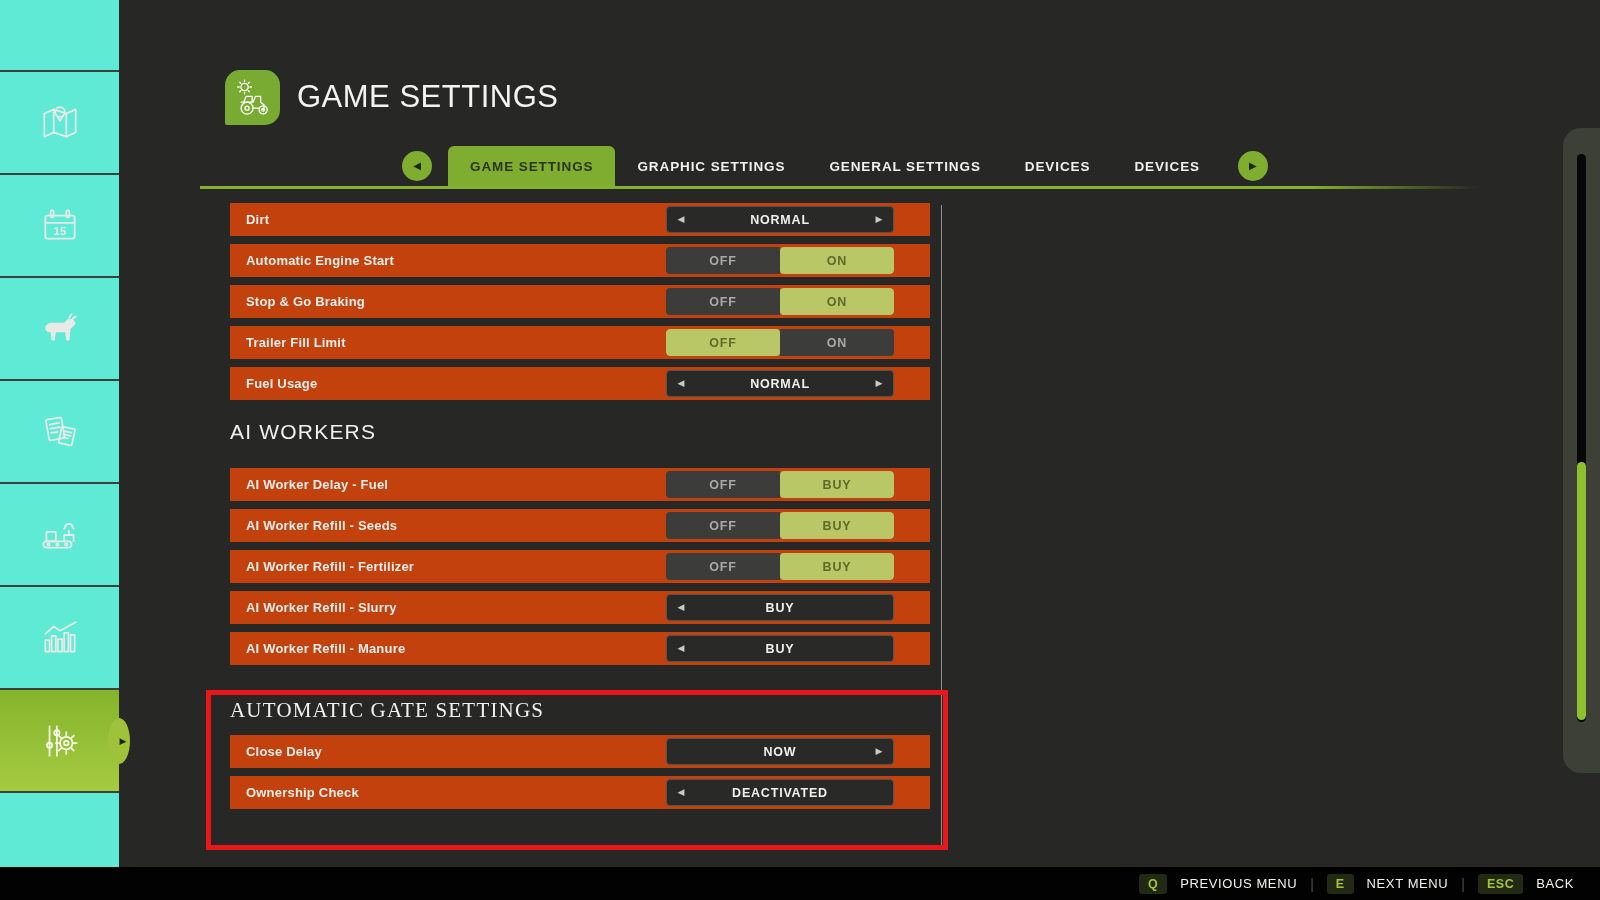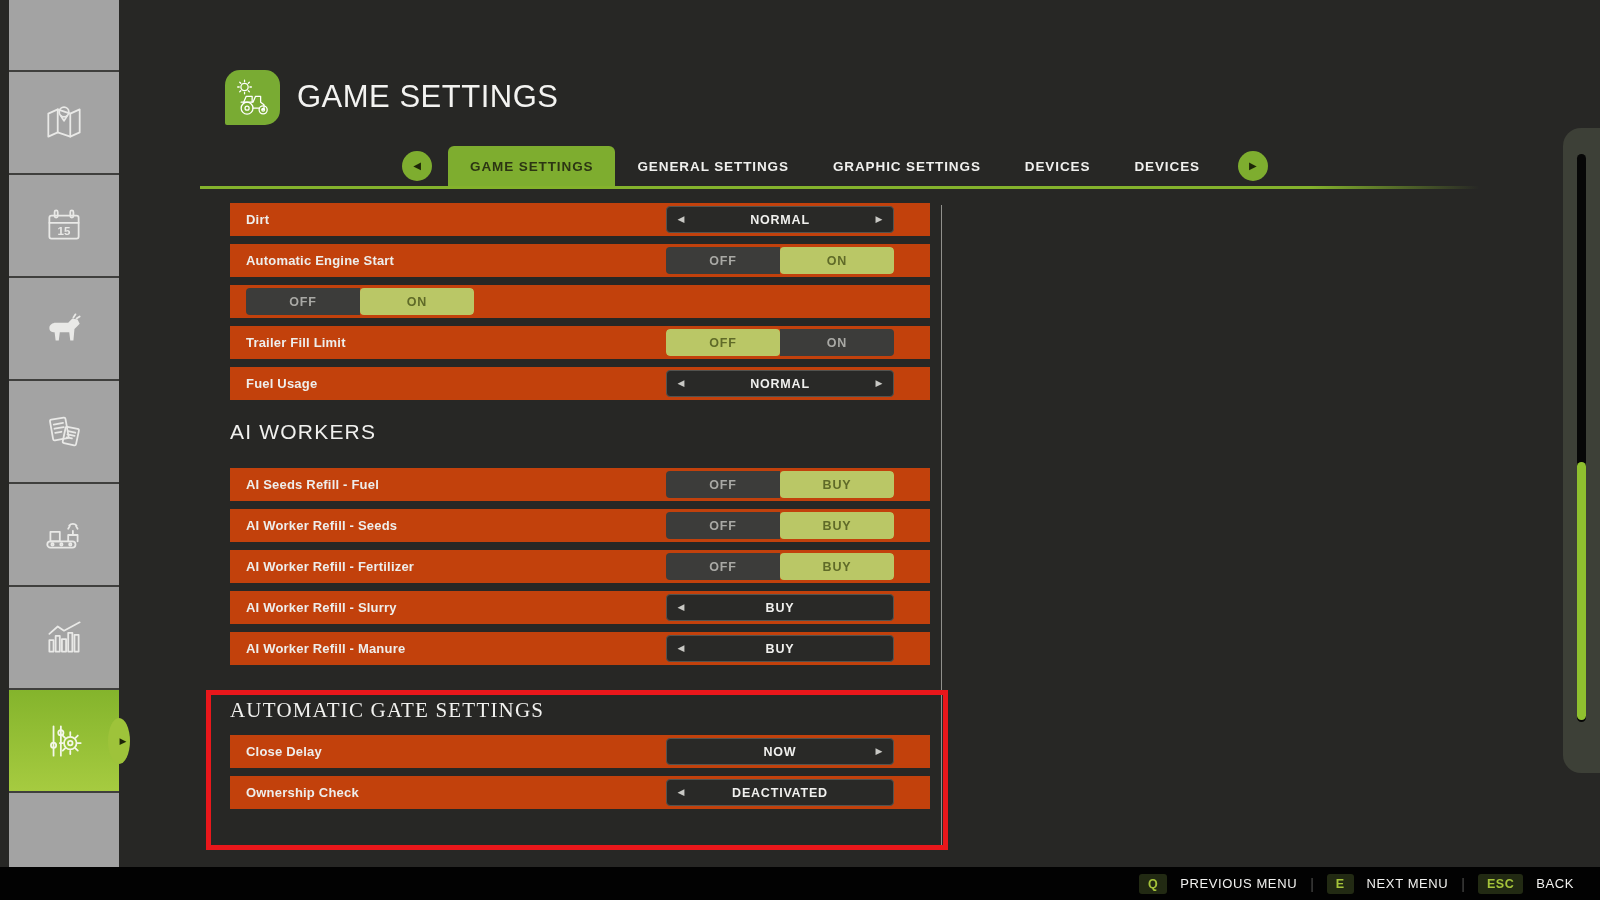--- a/index.html
+++ b/index.html
@@ -1,19 +1,19 @@
 <!DOCTYPE html>
 <html><head>
 <meta charset="utf-8">
 <style>
   html,body{margin:0;padding:0;background:#000;}
   .screen{position:relative;width:1600px;height:900px;background:#272725;overflow:hidden;
           font-family:"Liberation Sans",sans-serif;-webkit-font-smoothing:antialiased;}
   
-  .sidebar{position:absolute;left:9px;top:0;width:110px;height:867px;background:#a3a3a3;}
+  .sidebar{position:absolute;left:0;top:0;width:119px;height:867px;background:#5eead4;}
   .tile{height:101px;display:flex;align-items:center;justify-content:center;border-top:2px solid #3f3f3d;position:relative;cursor:pointer;}
   .tile.empty{height:70px;border-top:none;}
   .tile.last{border-bottom:2px solid #3f3f3d;}
   .tile.active{background:linear-gradient(180deg,#84b42c 0%,#a6cb40 100%);}
   .tile .icon{display:flex;}
   .tile svg{width:46px;height:46px;stroke:#e9e9e7;fill:none;stroke-width:1.7;stroke-linecap:round;stroke-linejoin:round;}
   .tile.active svg{stroke:#f4f7e9;}
   .notch{position:absolute;right:-11px;top:50%;transform:translateY(-50%);width:22px;height:46px;background:#9ec33a;border-radius:50%;display:flex;align-items:center;justify-content:center;}
   .notch span{font-size:9px;color:#1c2408;margin-left:8px;}
   
@@ -161,22 +161,22 @@
       <path d="M25 31 v-7 h-7 l-3 7"></path>
     </svg>
   </div>
   <div class="page-title">GAME SETTINGS</div>
 
   <div class="tabbar">
       <div class="nav-circle prev">
         <span>◀</span>
       </div>
       <div class="tab active">GAME SETTINGS</div>
+      <div class="tab">GRAPHIC SETTINGS</div>
       <div class="tab">GENERAL SETTINGS</div>
-      <div class="tab">GRAPHIC SETTINGS</div>
       <div class="tab">DEVICES</div>
       <div class="tab">DEVICES</div>
       <div class="nav-circle next">
         <span>▶</span>
       </div>
     </div>
   <div class="tab-underline"></div>
 
   <div class="content">
       <div class="section">
@@ -189,20 +189,21 @@
           </div>
         </div>
         <div class="row">
           <div class="row-label">Automatic Engine Start</div>
           <div class="toggle">
             <div class="seg">OFF</div>
             <div class="seg on">ON</div>
           </div>
         </div>
         <div class="row">
+          <div class="row-label">Stop &amp; Go Braking</div>
           <div class="toggle">
             <div class="seg">OFF</div>
             <div class="seg on">ON</div>
           </div>
         </div>
         <div class="row">
           <div class="row-label">Trailer Fill Limit</div>
           <div class="toggle">
             <div class="seg on">OFF</div>
             <div class="seg">ON</div>
@@ -213,21 +214,21 @@
           <div class="selector">
             <span class="sel-arrow">◀</span>
             <span class="sel-value">NORMAL</span>
             <span class="sel-arrow">▶</span>
           </div>
         </div>
       </div>
       <div class="section">
         <div class="section-title">AI WORKERS</div>
         <div class="row">
-          <div class="row-label">AI Seeds Refill - Fuel</div>
+          <div class="row-label">AI Worker Delay - Fuel</div>
           <div class="toggle">
             <div class="seg">OFF</div>
             <div class="seg on">BUY</div>
           </div>
         </div>
         <div class="row">
           <div class="row-label">AI Worker Refill - Seeds</div>
           <div class="toggle">
             <div class="seg">OFF</div>
             <div class="seg on">BUY</div>

